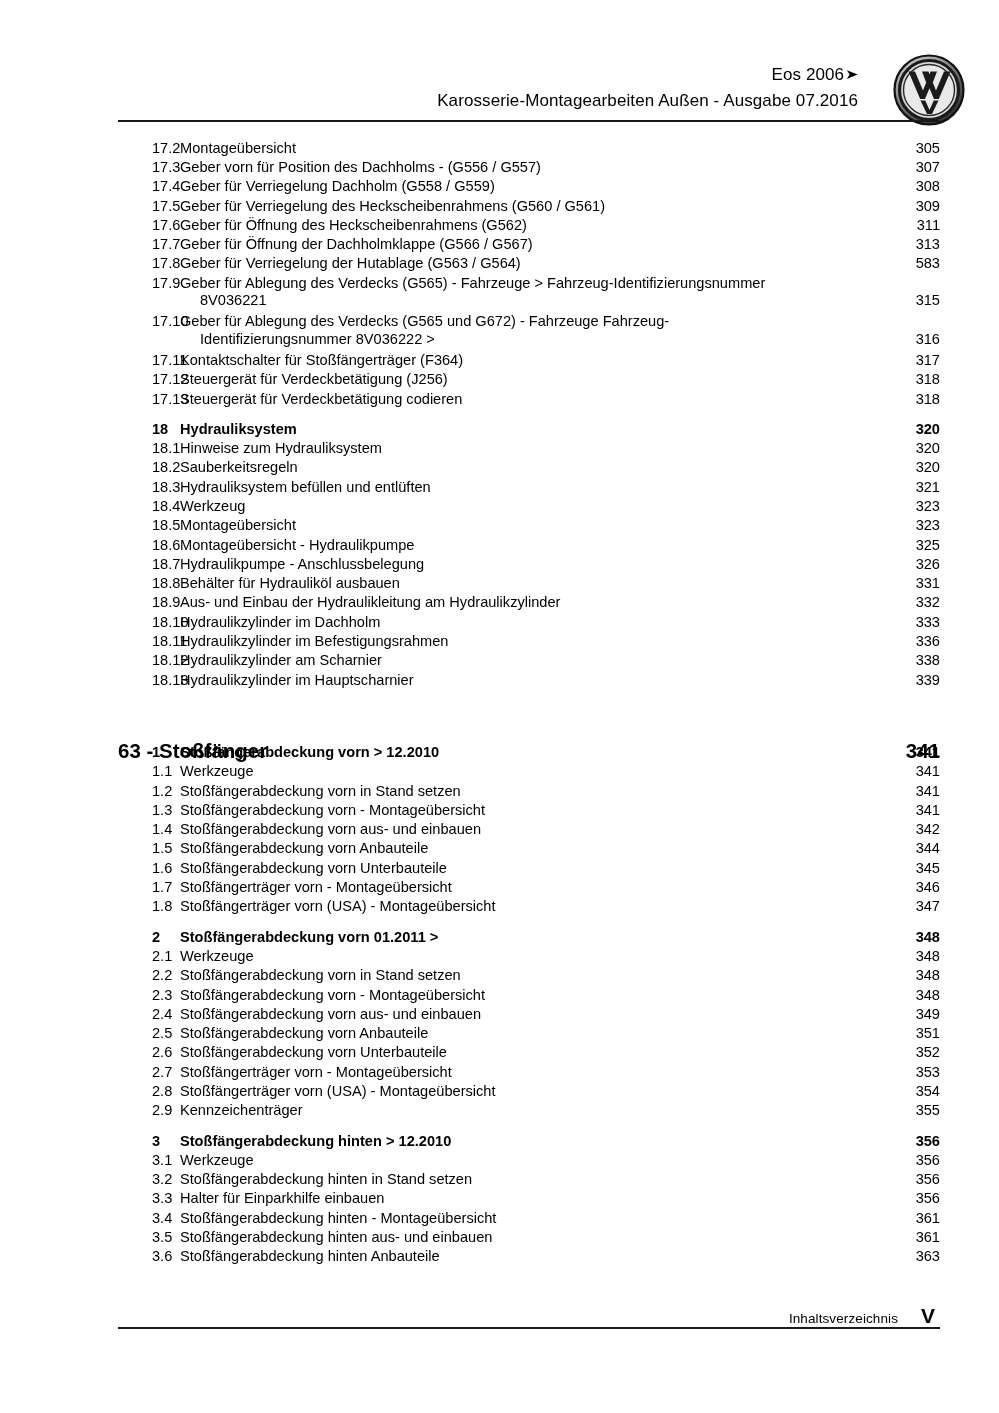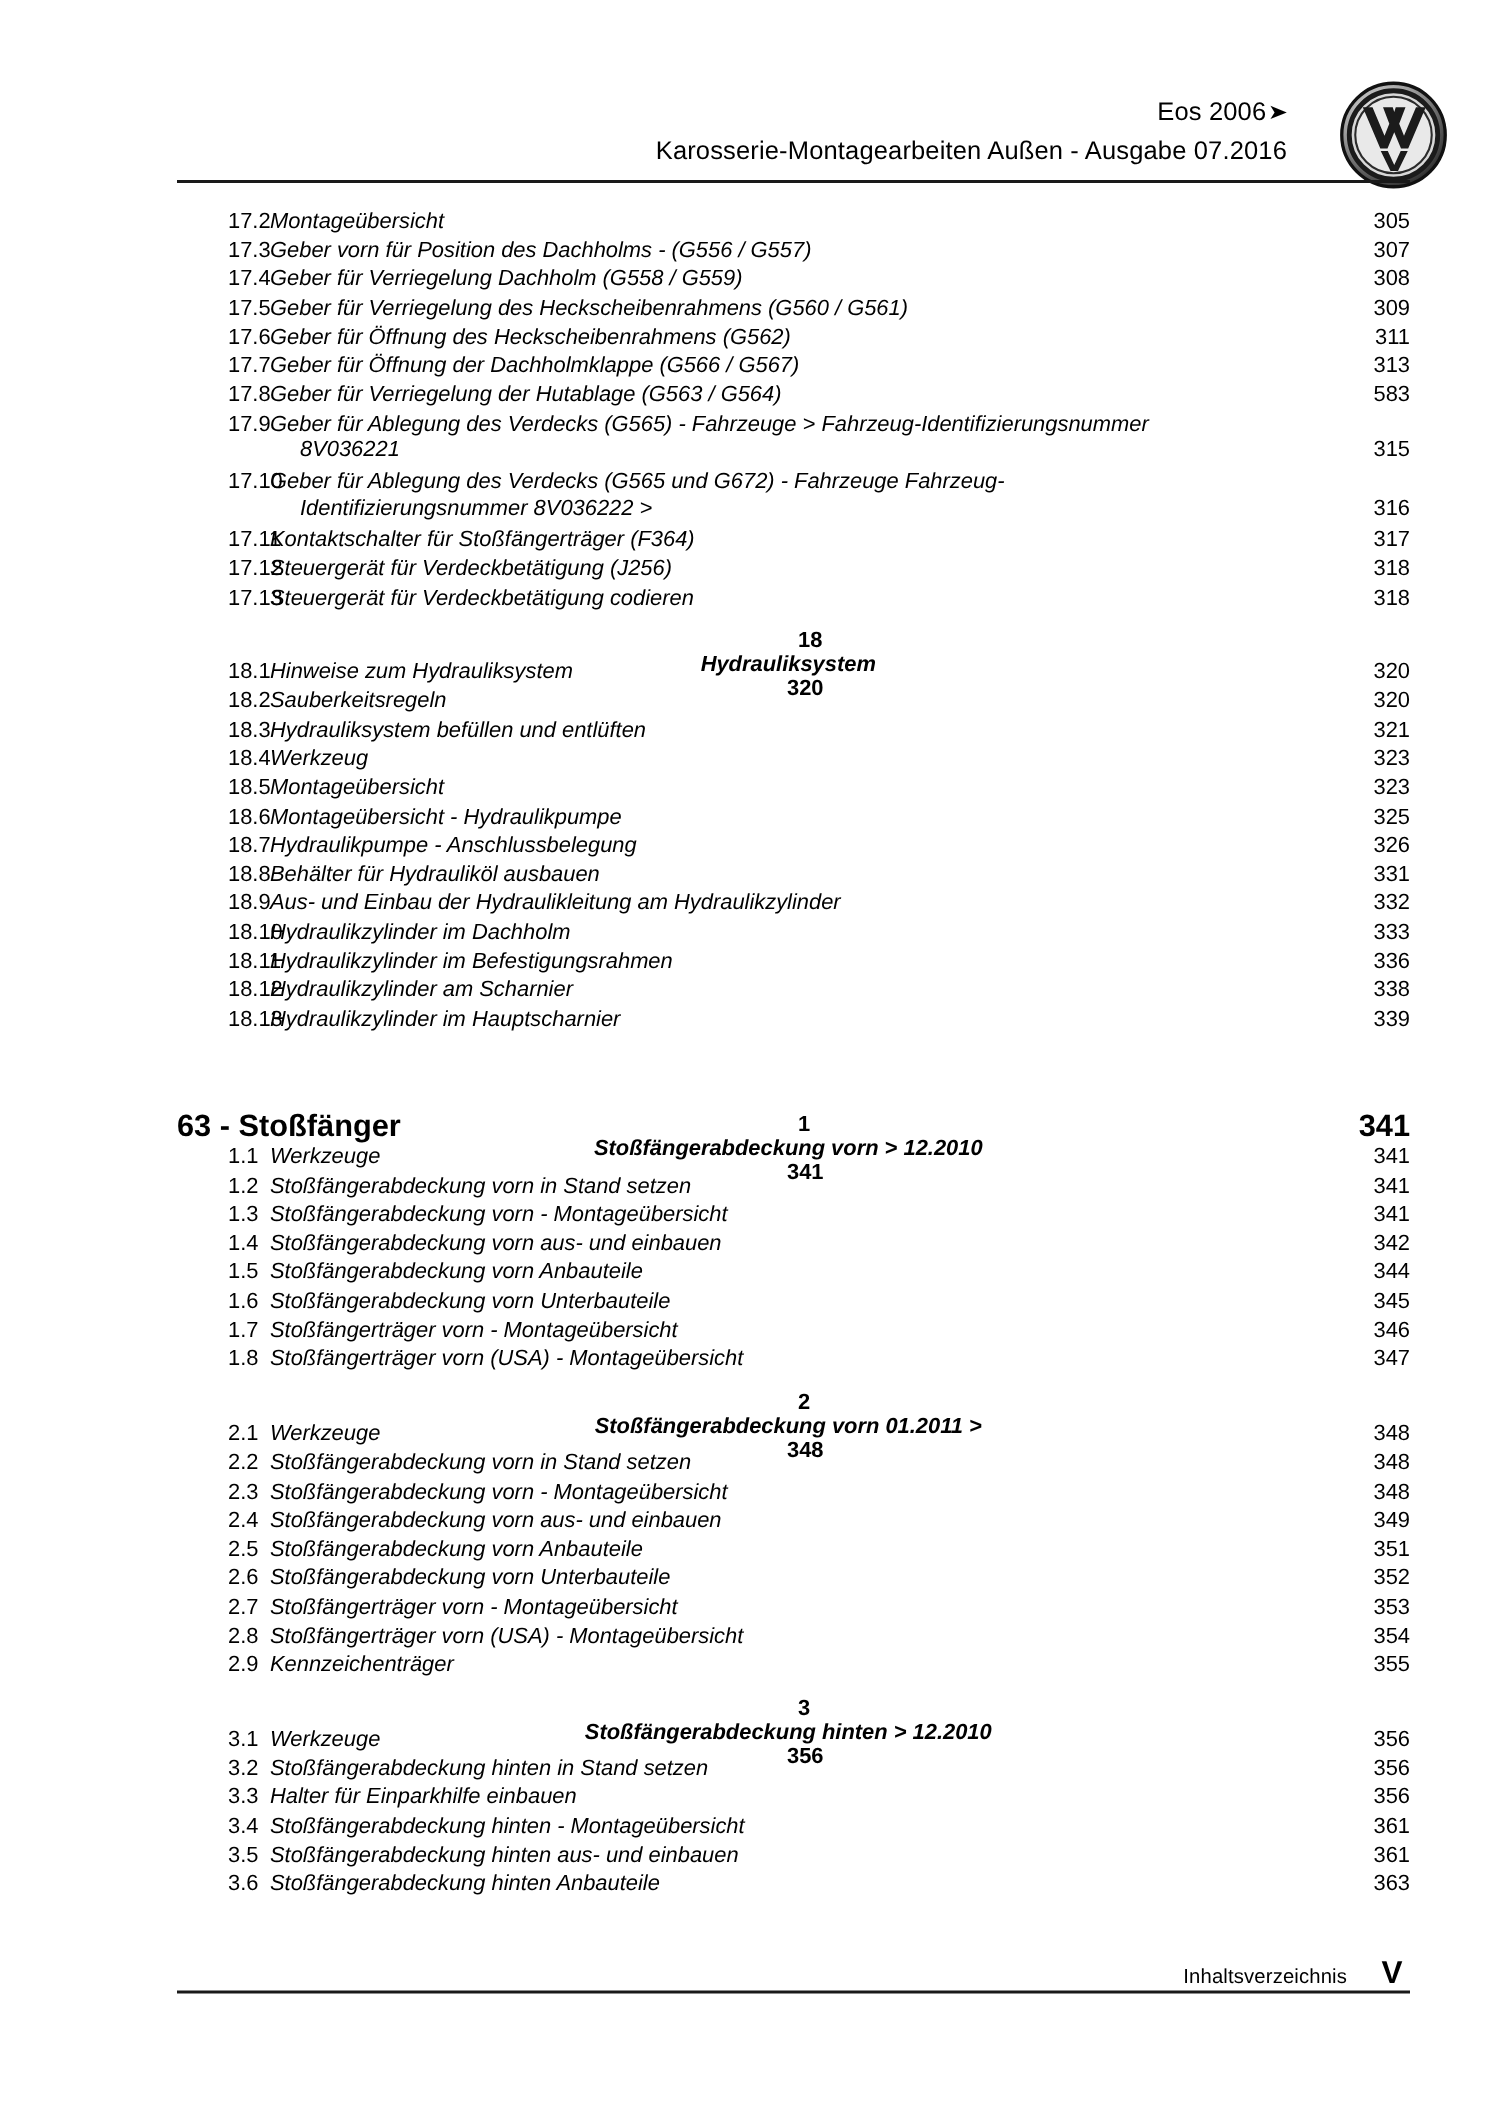--- a/index.html
+++ b/index.html
@@ -106,21 +106,20 @@
     width: 62px;
     text-align: left;
     padding-left: 34px;
     box-sizing: border-box;
     white-space: nowrap;
   }
   .title {
     flex: 0 0 auto;
     white-space: nowrap;
     padding-right: 7px;
-    font-style: italic;
   }
   .leader {
     flex: 1 1 auto;
     position: relative;
     height: 1px;
     align-self: center;
     overflow: hidden;
     margin: 0 4px;
   }
   .leader::before {
@@ -142,21 +141,20 @@
   }
 
   
   .toc-row.bold .num,
   .toc-row.bold .title,
   .toc-row.bold .pageno {
     font-weight: bold;
   }
   .toc-row.bold {
     font-size: 14.6px;
-    flex-direction: column;
   }
 
   
   .toc-row.gap-before {
     margin-top: 11px;
   }
 
   
   .cont-line {
     display: flex;

